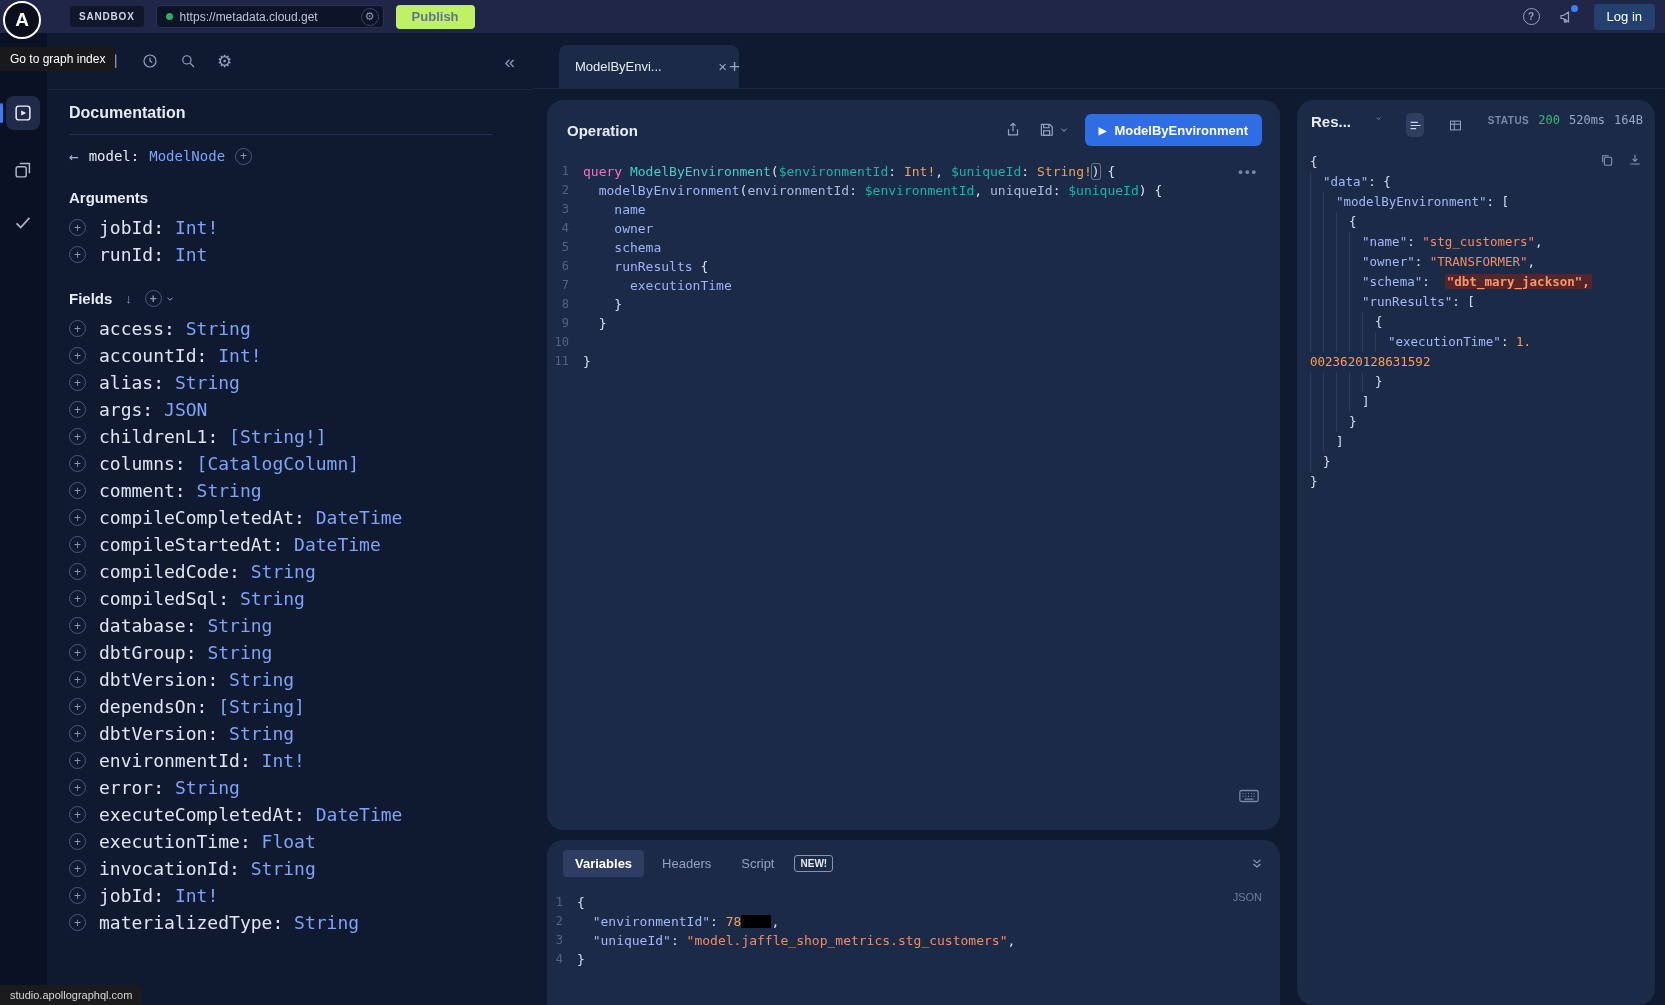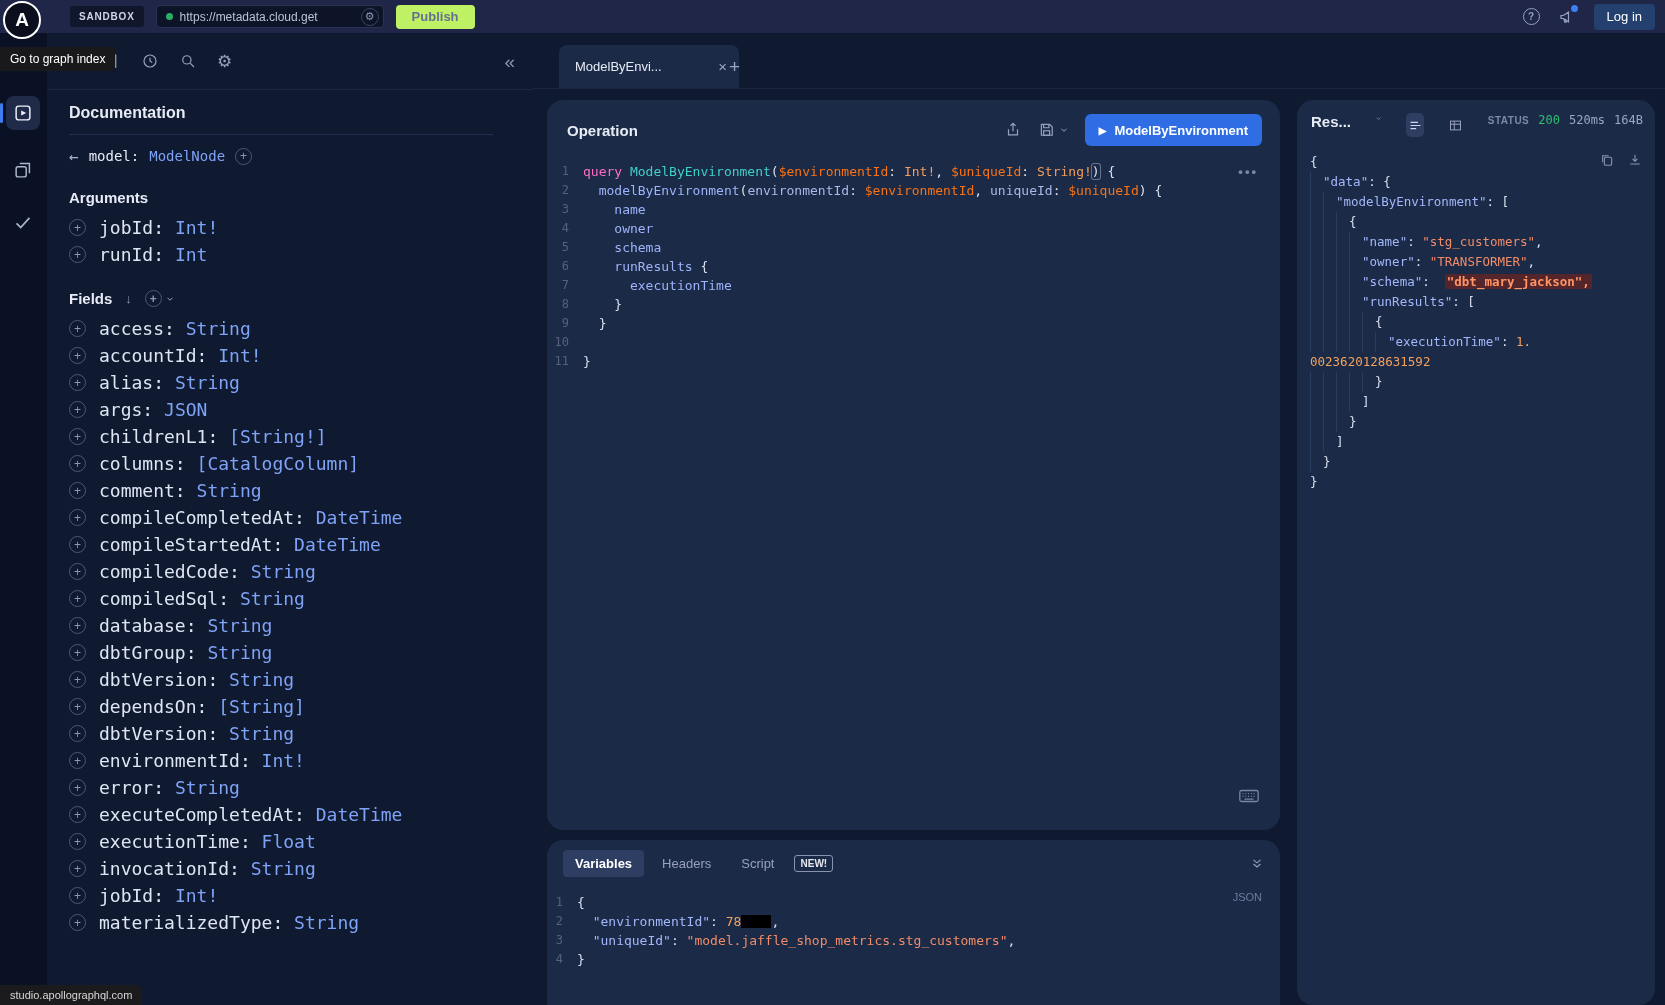--- a/index.html
+++ b/index.html
@@ -81,21 +81,21 @@
   .op-editor{position:relative;padding-top:6px}
   .dots3{position:absolute;right:22px;top:8px;color:#7a86a8;font-weight:bold;letter-spacing:2px;font-size:13px}
   .kbd-icon{position:absolute;right:20px;bottom:26px;color:#7a86a8}
 
   
   .code-line{display:flex;line-height:19px;font-family:"DejaVu Sans Mono",monospace;font-size:13px}
   .ln{width:36px;text-align:right;padding-right:14px;color:#566181;flex:none;font-size:12px}
   .lc{white-space:pre}
   .tk-kw{color:#ff6dc5}
   .tk-op{color:#3fd0c9}
-  .tk-va{color:#f97316}
+  .tk-va{color:#14b8a6}
   .tk-ty{color:#f49d5c}
   .tk-fi{color:#9db3fa}
   .tk-at{color:#aab8ea}
   .tk-pu{color:#d9e0f0}
   .tk-bx{color:#d9e0f0;box-shadow:0 0 0 1px rgba(190,205,235,.45);border-radius:2px}
   .tk-ke{color:#a3b7fb}
   .tk-st{color:#f28b67}
   .tk-nu{color:#f4a15e}
   .tk-hl{color:#ff9465;background:#54262c;font-weight:bold;border-radius:2px;padding:0 2px}
   .tk-rd{display:inline-block;width:30px;height:13px;background:#000;vertical-align:-2px}

